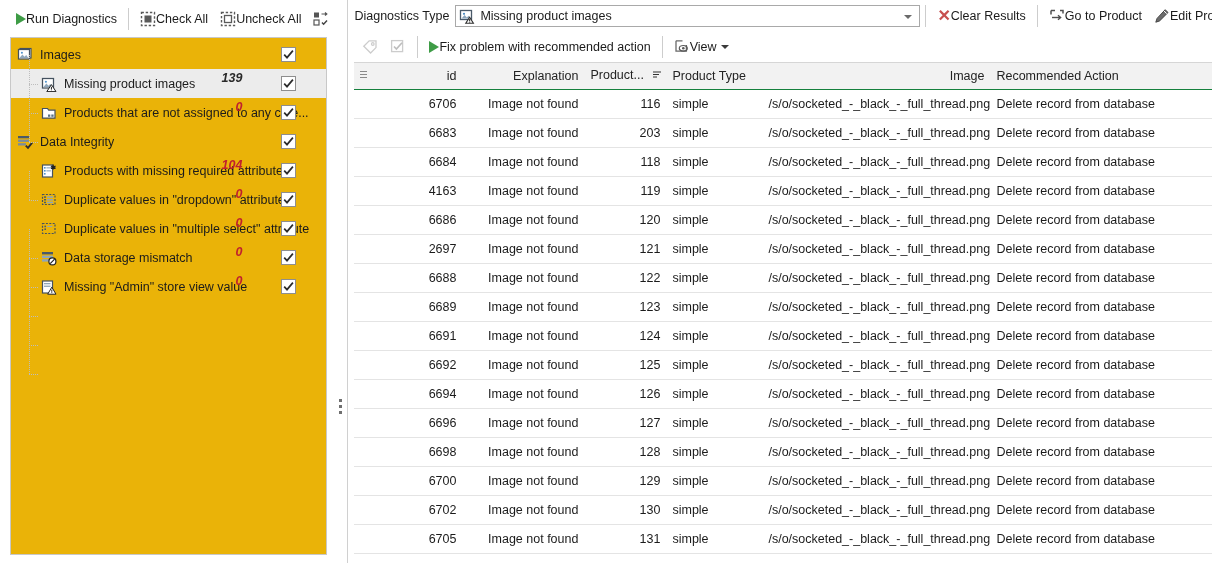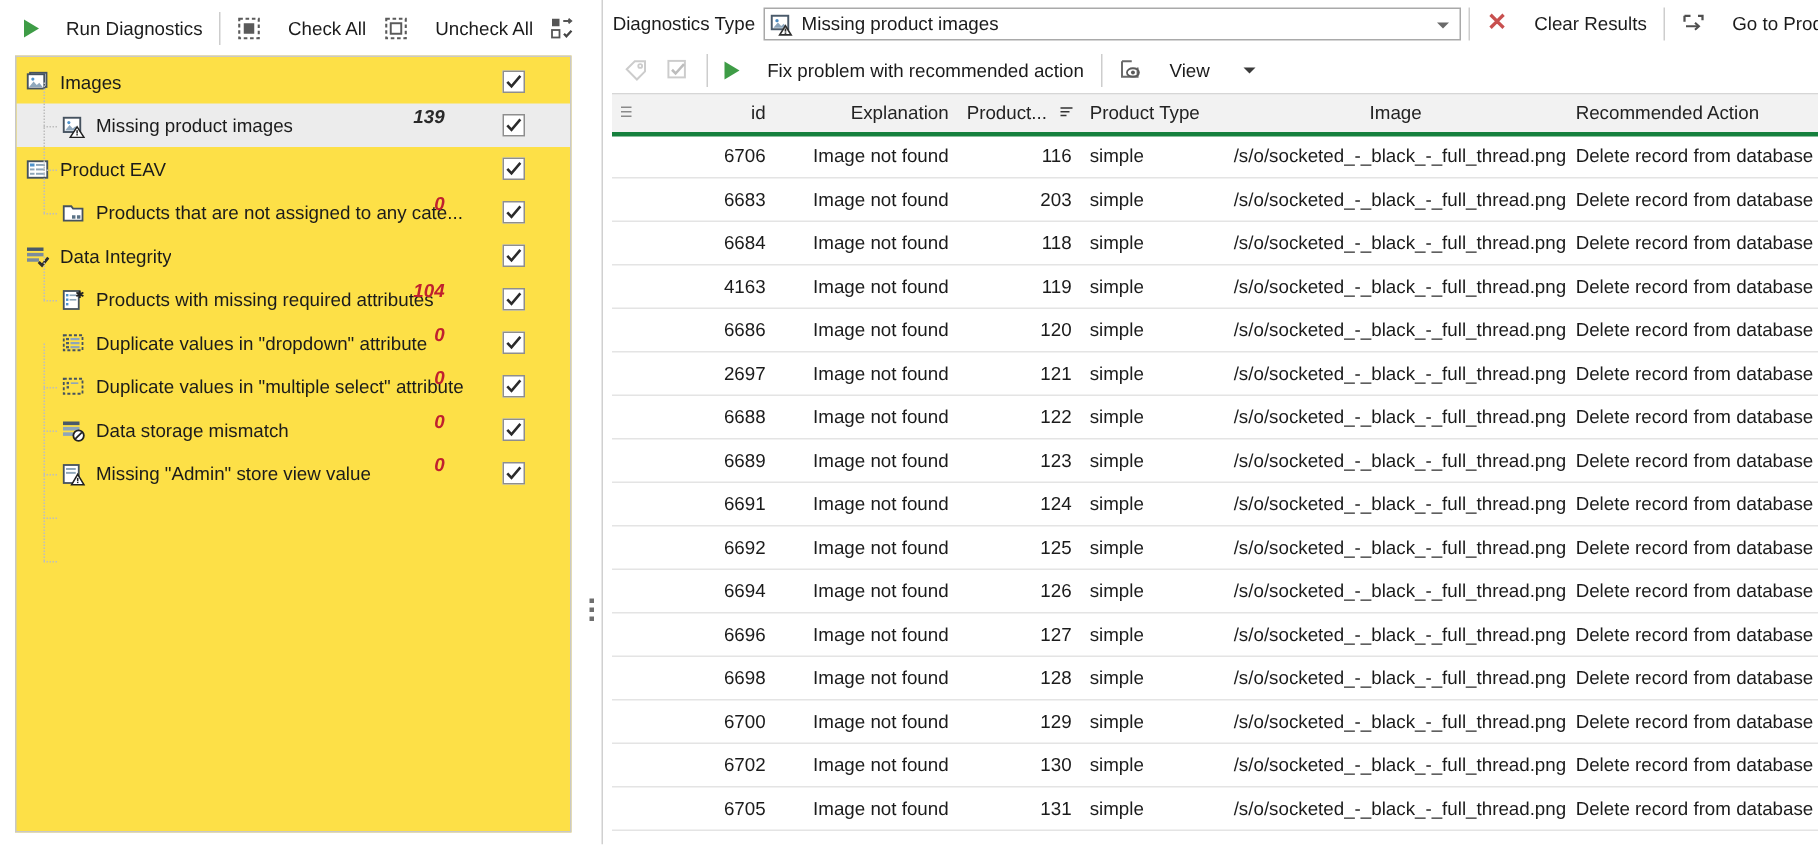--- a/index.html
+++ b/index.html
@@ -31,21 +31,21 @@
     height: 37px;
     display: flex;
     align-items: center;
     padding-left: 10px;
     background: #ffffff;
     flex: 0 0 auto;
   }
   .tb-btn {
     display: flex;
     align-items: center;
-    gap: 18px;
+    gap: 0;
     height: 26px;
     padding: 0 6px;
     cursor: default;
     white-space: nowrap;
     font-size: 12.5px;
     color: #1b1b1b;
   }
   .tb-sep {
     width: 1px;
     height: 22px;
@@ -58,21 +58,21 @@
     border-left: 10px solid #3e9c46;
     border-top: 6px solid transparent;
     border-bottom: 6px solid transparent;
   }
   .icn { width: 16px; height: 16px; display: block; flex: 0 0 auto; }
 
   
   .tree-box {
     margin: 0 8px 8px 10px;
     border: 1px solid #c8c8c8;
-    background: #fde047;
+    background: #eab308;
     flex: 1 1 auto;
     position: relative;
     overflow: hidden;
   }
   .tree-inner { padding-top: 2px; position: relative; }
 
   .trow {
     position: relative;
     height: 29px;
     display: flex;
@@ -223,21 +223,21 @@
     position: relative;
   }
   table.grid {
     width: 100%;
     border-collapse: collapse;
     table-layout: fixed;
   }
   table.grid thead th {
     height: 26px;
     background: #f2f2f2;
-    border-bottom: 3px solid #15803d;
+    border-bottom: 1px solid #15803d;
     font-weight: normal;
     font-size: 12.5px;
     color: #232323;
     padding: 0 6px;
     white-space: nowrap;
     overflow: hidden;
   }
   table.grid tbody td {
     height: 29px;
     border-bottom: 1px solid #e4e4e4;
@@ -250,21 +250,21 @@
   .c-grip   { width: 22px;  text-align: left; }
   .c-id     { width: 86px;  text-align: right; }
   .c-expl   { width: 122px; text-align: right; }
   .c-pid    { width: 82px;  text-align: right; }
   .c-ptype  { width: 96px;  text-align: left; }
   .c-img    { width: 228px; text-align: right; }
   .c-rec    { width: auto;  text-align: left; }
   th.c-rec  { padding-left: 10px; }
   td.c-rec  { padding-left: 10px; }
   th.c-pid  { text-align: right; padding-right: 2px; }
-  th.c-img  { text-align: center; padding-left: 10px; }
+  th.c-img  { text-align: right; padding-left: 10px; }
   .sort-asc { display:inline-block; margin-left:5px; vertical-align:middle; }
   .hdr-grip i {
     display: block; width: 7px; height: 1px;
     background: #8a8a8a; margin-bottom: 2px;
   }
 </style>
 </head>
 <body>
 
 <div id="app">
@@ -327,37 +327,20 @@
             <span class="icn"><svg xmlns="http://www.w3.org/2000/svg" width="16" height="16" viewBox="0 0 16 16">
                 <rect x="1.5" y="2.5" width="11" height="9.5" fill="#fff" stroke="#45525f" stroke-width="1.25"></rect>
                 <circle cx="4.9" cy="5.7" r="1.05" fill="#4f93cc"></circle>
                 <path d="M2.4 11 5.4 7.4l2.1 2.3 1.7-1.6 2.2 2.9z" fill="#90a8bd"></path>
                 <path d="M10.4 8.6 15 15.6H5.8z" fill="#fff" stroke="#222" stroke-width="1"></path>
                 <rect x="9.9" y="10.8" width="1" height="2.2" fill="#222"></rect>
                 <rect x="9.9" y="13.4" width="1" height="0.9" fill="#222"></rect>
               </svg></span>
             <span class="tlabel">Missing product images</span>
             <span class="tcount">139</span>
-            <span class="tchk">
-              <svg width="13" height="13" viewBox="0 0 13 13">
-                <path d="M2.2 6.6 5 9.6 10.9 2.6" stroke="#2b2b2b" stroke-width="1.7" fill="none"></path>
-              </svg>
-            </span>
-          </div>
-          <div class="trow">
-            <span class="icn"><svg xmlns="http://www.w3.org/2000/svg" width="16" height="16" viewBox="0 0 16 16">
-                <rect x="1.5" y="2.5" width="13" height="11" fill="#fff" stroke="#45525f" stroke-width="1.25"></rect>
-                <rect x="3" y="4" width="3" height="2" fill="#4f93cc"></rect>
-                <rect x="7" y="4.3" width="6" height="1.3" fill="#8fa6b9"></rect>
-                <rect x="3" y="7.3" width="3" height="1.3" fill="#8fa6b9"></rect>
-                <rect x="7" y="7.3" width="6" height="1.3" fill="#8fa6b9"></rect>
-                <rect x="3" y="10.2" width="3" height="1.3" fill="#8fa6b9"></rect>
-                <rect x="7" y="10.2" width="6" height="1.3" fill="#8fa6b9"></rect>
-              </svg></span>
-            <span class="tlabel">Product  EAV</span>
             <span class="tchk">
               <svg width="13" height="13" viewBox="0 0 13 13">
                 <path d="M2.2 6.6 5 9.6 10.9 2.6" stroke="#2b2b2b" stroke-width="1.7" fill="none"></path>
               </svg>
             </span>
           </div>
           <div class="trow child">
             <span class="icn"><svg xmlns="http://www.w3.org/2000/svg" width="16" height="16" viewBox="0 0 16 16">
                 <path d="M1.5 3.5h5l1.2 1.6h6.3v8H1.5z" fill="#fff" stroke="#45525f" stroke-width="1.2"></path>
                 <rect x="7" y="9.5" width="2.3" height="2.3" fill="#5a7287"></rect>

